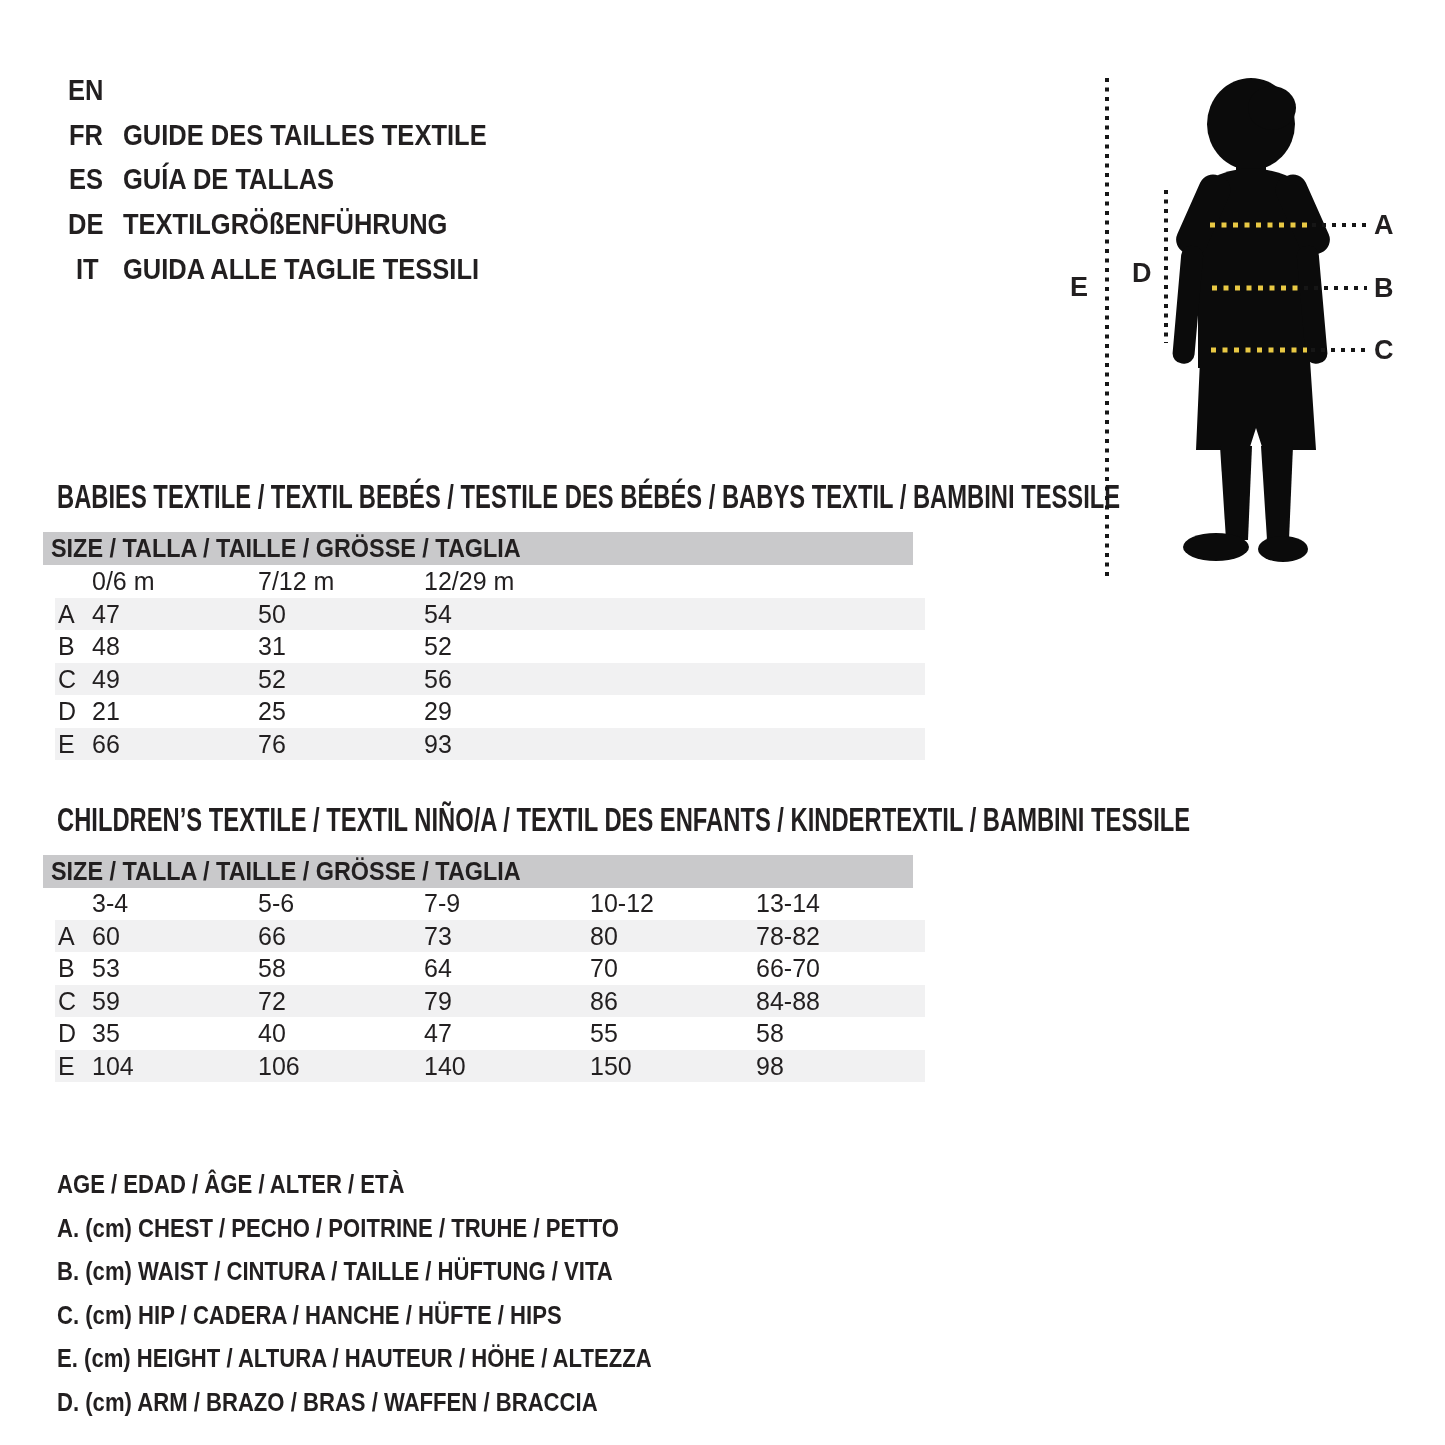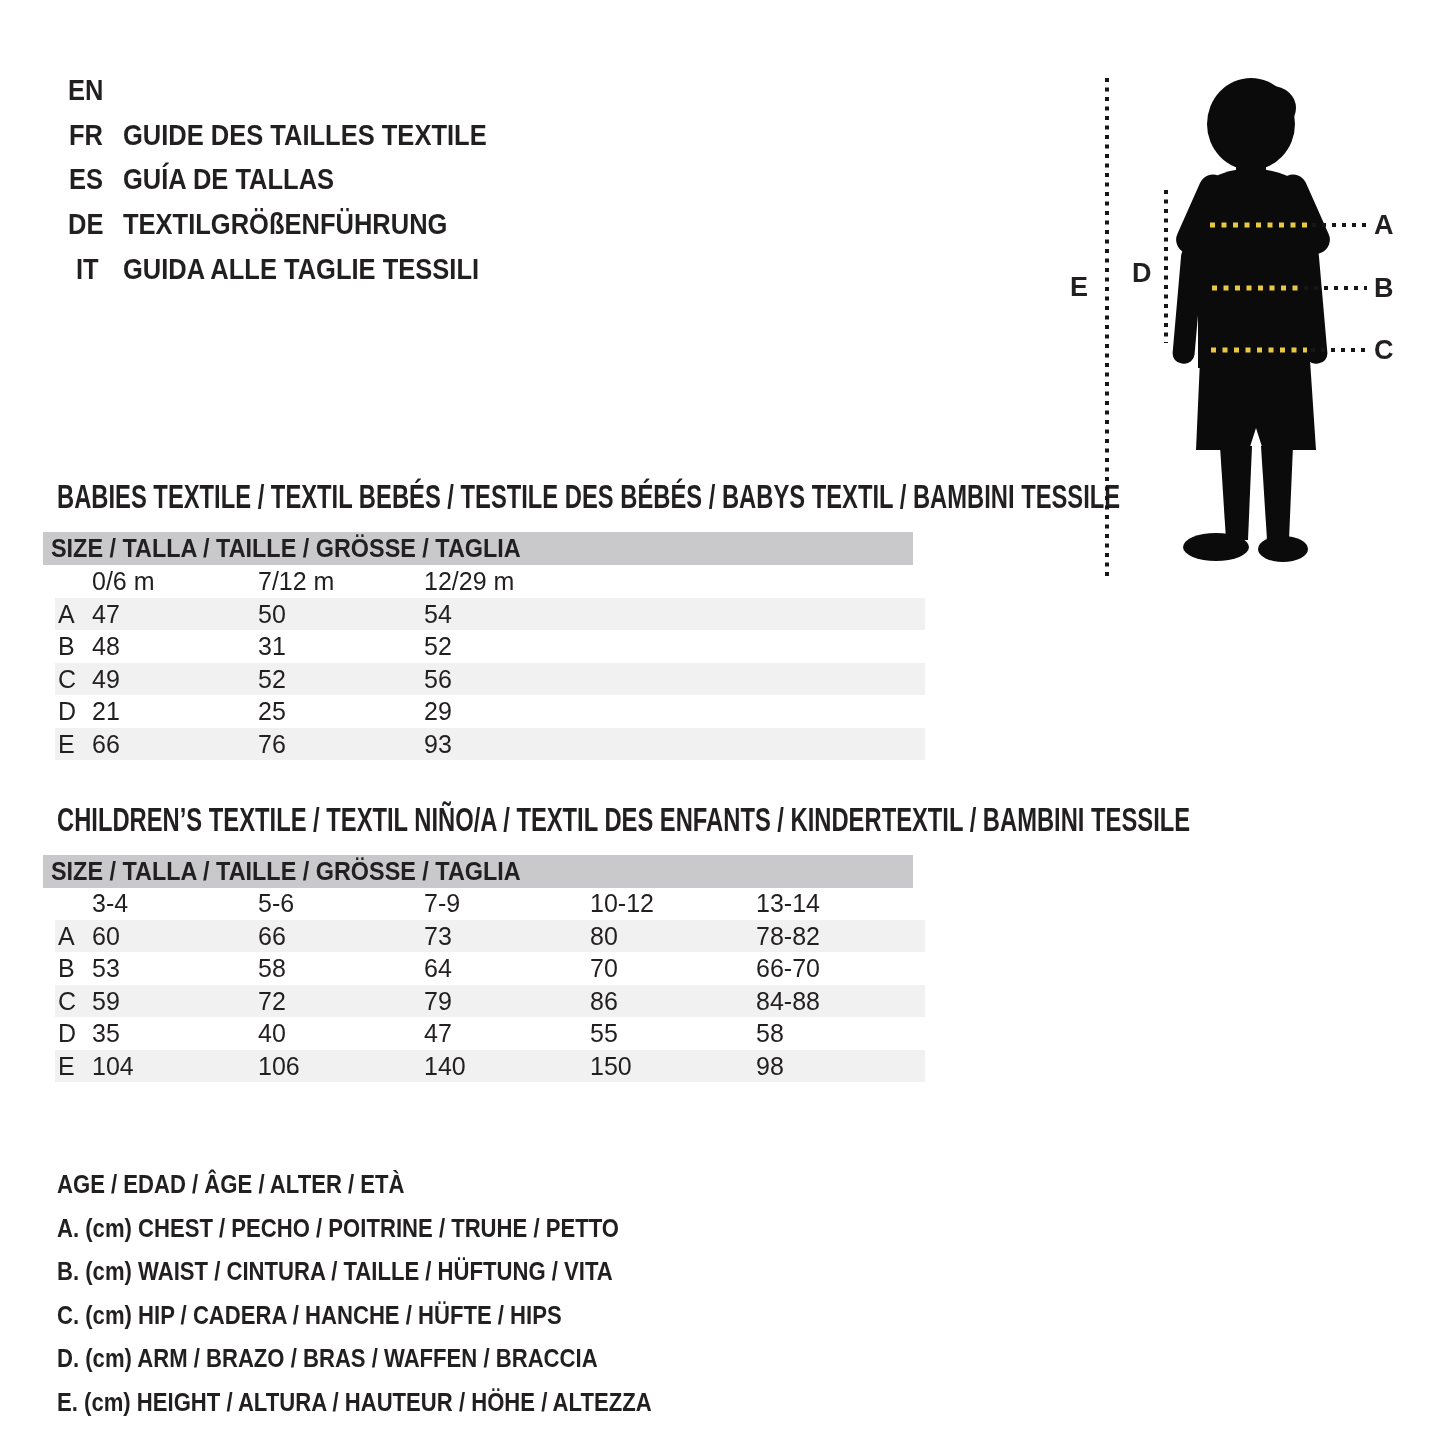--- a/index.html
+++ b/index.html
@@ -172,22 +172,22 @@
         <div class="t-cell">150</div>
         <div class="t-cell">98</div>
       </div>
     </div>
 
   <div class="legend">
       <div class="legend-line"><span class="cond">AGE / EDAD / ÂGE / ALTER / ETÀ</span></div>
       <div class="legend-line"><span class="cond">A. (cm) CHEST / PECHO / POITRINE / TRUHE / PETTO</span></div>
       <div class="legend-line"><span class="cond">B. (cm) WAIST / CINTURA / TAILLE / HÜFTUNG / VITA</span></div>
       <div class="legend-line"><span class="cond">C. (cm) HIP / CADERA / HANCHE / HÜFTE / HIPS</span></div>
+      <div class="legend-line"><span class="cond">E. (cm) HEIGHT / ALTURA / HAUTEUR / HÖHE / ALTEZZA</span></div>
       <div class="legend-line"><span class="cond">D. (cm) ARM / BRAZO / BRAS / WAFFEN / BRACCIA</span></div>
-      <div class="legend-line"><span class="cond">E. (cm) HEIGHT / ALTURA / HAUTEUR / HÖHE / ALTEZZA</span></div>
     </div>
 
   <svg class="figure" width="345" height="520" viewBox="0 0 345 520" xmlns="http://www.w3.org/2000/svg">
 
     <line x1="47" y1="18" x2="47" y2="518" stroke="#161616" stroke-width="4" stroke-dasharray="4 5.5"></line>
     <line x1="106" y1="130" x2="106" y2="283" stroke="#161616" stroke-width="4" stroke-dasharray="4 5.5"></line>
 
     <g fill="#0b0b0b">
       <ellipse cx="191" cy="64" rx="44" ry="46"></ellipse>
       <ellipse cx="212" cy="48" rx="24" ry="22"></ellipse>

